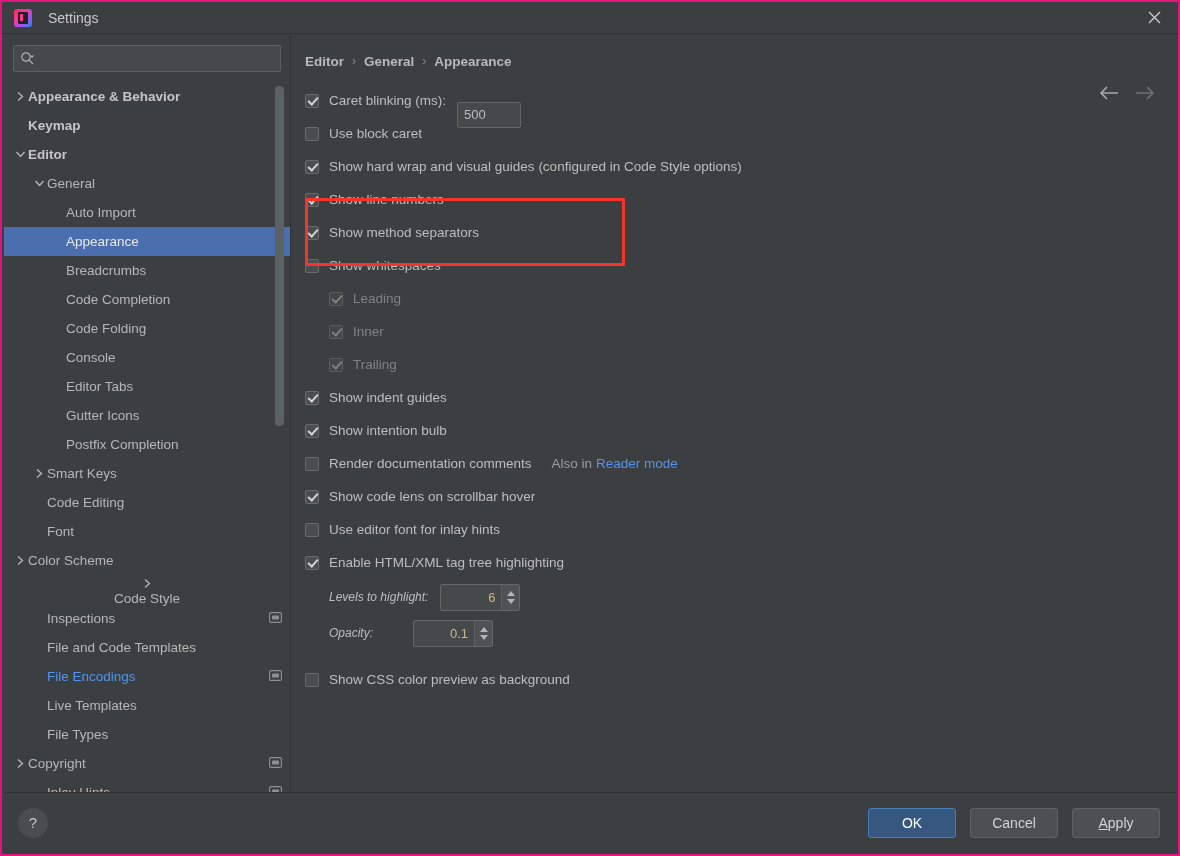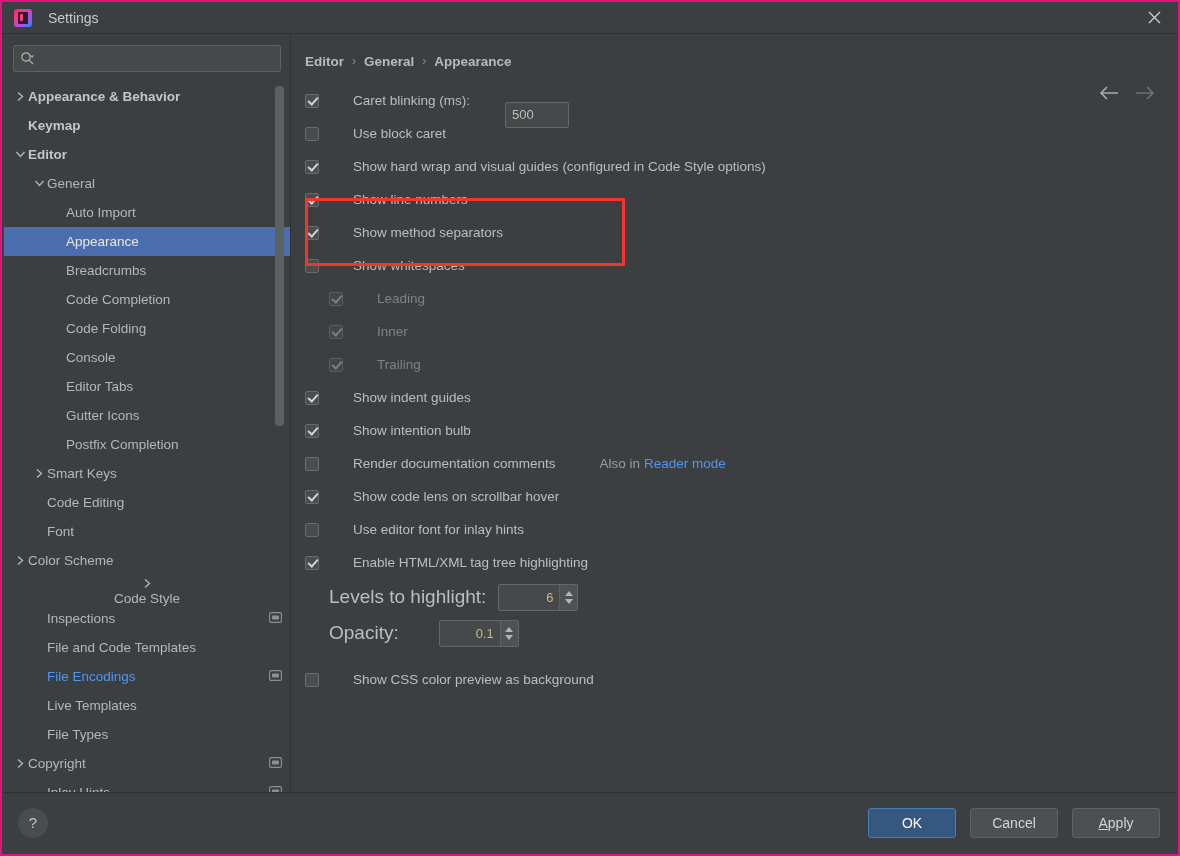--- a/index.html
+++ b/index.html
@@ -184,21 +184,20 @@
     align-items: center;
   }
   .nav-arrows span { cursor: pointer; display: flex; }
 
   .content { padding: 9px 0 0 14px; }
 
   .row {
     display: flex;
     align-items: center;
     height: 33px;
-    gap: 24px;
   }
   .row.indent1 { padding-left: 24px; text-align: center; }
 
   .cb {
     width: 14px; height: 14px;
     flex: 0 0 14px;
     border: 1px solid #6b6b6b;
     background: #4a4d4e;
     border-radius: 2px;
     position: relative;
@@ -235,21 +234,21 @@
 
   .hint { margin-left: 20px; font-size: 13.5px; color: #9b9b9b; }
   .hint a { color: #5394ec; text-decoration: none; cursor: pointer; }
 
   .labeled-row {
     display: flex;
     align-items: center;
     height: 36px;
     padding-left: 24px;
   }
-  .labeled-row .lbl { font-size: 19px; color: #bdbdbd; }
+  .labeled-row .lbl { font-size: 12px; color: #bdbdbd; font-style: italic; }
   .spinner {
     display: flex;
     height: 27px;
     margin-left: 12px;
     border: 1px solid #646769;
     border-radius: 2px;
     overflow: hidden;
     background: #45494a;
   }
   .spinner .sval {

